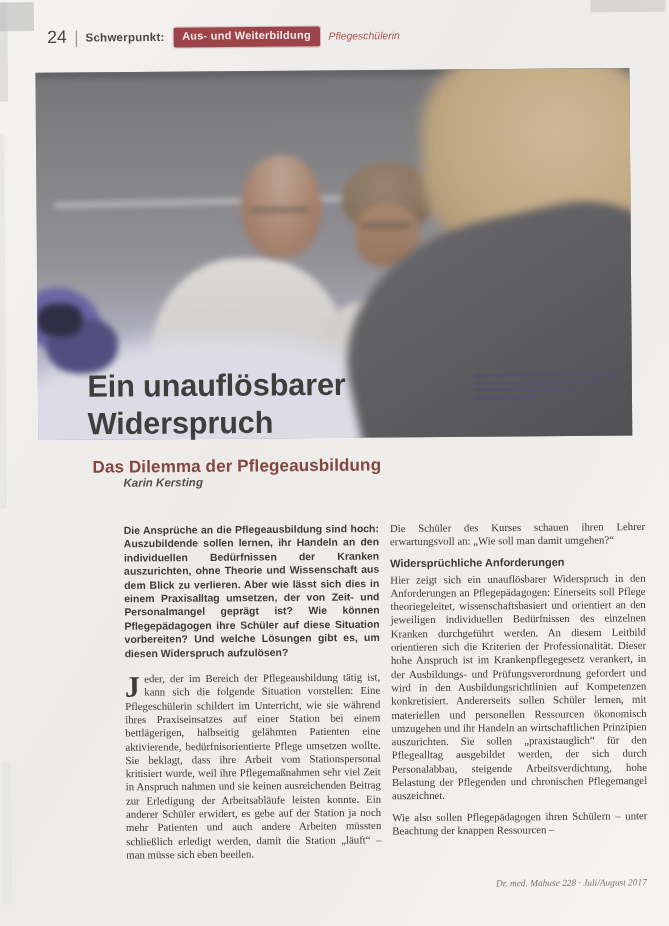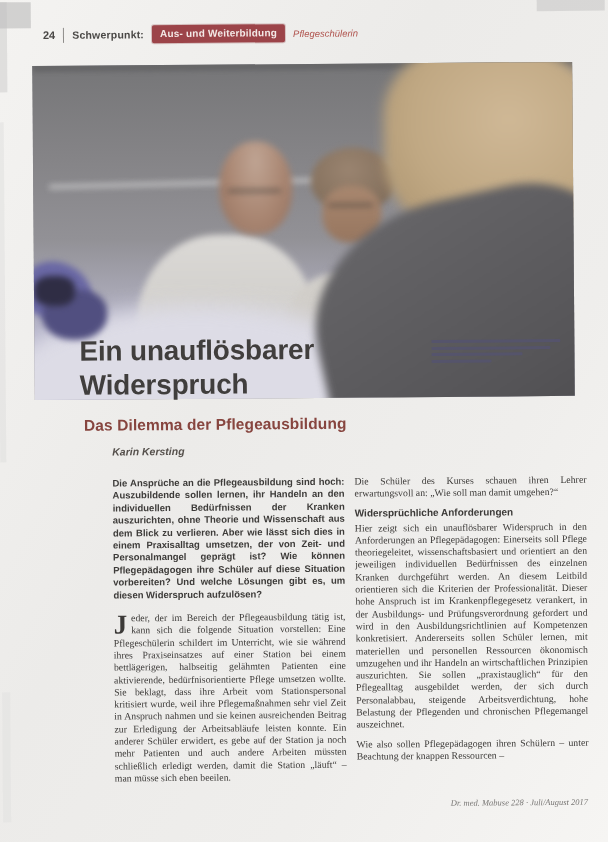--- a/index.html
+++ b/index.html
@@ -13,21 +13,21 @@
   
   .mark{position:absolute;pointer-events:none;}
   .mark-tl1{left:0;top:0;width:34px;height:26px;background:#a9a9a9;opacity:.45;}
   .mark-tl2{left:0;top:0;width:10px;height:90px;background:#c0c0c0;opacity:.4;}
   .mark-tr{left:540px;top:0;width:68px;height:13px;background:#bdbdbd;opacity:.45;}
   .mark-l{left:0;top:120px;width:6px;height:340px;background:#d6d6d6;opacity:.35;}
   .mark-bl{left:0;top:690px;width:8px;height:130px;background:#dedede;opacity:.35;}
 
   
   .header{position:absolute;left:46px;top:24px;display:flex;align-items:center;gap:8px;}
-  .pagenum{font-size:11px;font-weight:bold;color:#4a4846;}
+  .pagenum{font-size:16px;font-weight:normal;color:#4a4846;}
   .hdiv{width:1px;height:15px;background:#8f8d8b;}
   .seclabel{font-size:10.5px;font-weight:bold;color:#4a4846;letter-spacing:.2px;text-align:right;}
   .badge{font-size:10px;font-weight:bold;color:#f3e9e7;background:#9c4449;padding:3px 8px 4px;border-radius:2px;letter-spacing:.2px;box-shadow:0 0 0 1px rgba(140,60,65,.25);}
   .subsec{font-size:9.5px;font-style:italic;color:#b0544e;}
 
   
   .photo{position:absolute;left:35px;top:64px;width:540px;height:334px;overflow:hidden;background:#8a898c;}
   .photo *{position:absolute;}
   .ph-blur{filter:blur(3px);}
   .ph-bg{inset:0;background:linear-gradient(180deg,#767678 0%,#858487 28%,#929196 52%,#a8a7b4 68%,#b6b5cb 80%,#c0bfd4 100%);}
@@ -49,21 +49,21 @@
   .ph-tool{left:0;top:63%;width:7.5%;height:9%;border-radius:40%;background:#2f2d44;}
   .ph-caption{left:73.5%;top:83%;width:24%;}
   .cap-line{position:relative;display:block;height:3px;margin:0 0 3.5px;background:#55546e;opacity:.85;border-radius:1px;}
   .cap-line:nth-child(2){width:92%;}
   .cap-line:nth-child(3){width:70%;}
   .cap-line:nth-child(4){width:46%;}
 
   
   .title{position:absolute;left:80px;top:314px;width:300px;font-size:28px;line-height:34px;font-weight:bold;color:#403e3d;letter-spacing:-.2px;text-shadow:0 0 1px rgba(250,250,250,.4);}
   .subtitle{position:absolute;left:84px;top:402px;font-size:15.5px;font-weight:600;color:#87453f;letter-spacing:.1px;}
-  .author{position:absolute;left:112px;top:444px;font-size:10.5px;font-weight:bold;font-style:italic;color:#55504c;}
+  .author{position:absolute;left:112px;top:432px;font-size:10.5px;font-weight:bold;font-style:italic;color:#55504c;}
 
   
   .columns{position:absolute;left:112px;top:476px;width:474px;display:flex;gap:10px;}
   .col{width:232px;}
   .intro{margin:0 0 11px;font-size:9.5px;line-height:12.4px;font-weight:bold;color:#3d3b39;text-align:justify;hyphens:auto;}
   .bodytext{margin:0 0 7px;font-family:"Liberation Serif",serif;font-size:9.8px;line-height:12.3px;color:#3c3a38;text-align:justify;hyphens:auto;}
   .dropcap{float:left;font-family:"Liberation Serif",serif;font-size:27px;line-height:22px;font-weight:bold;color:#3c3a38;padding:1px 4px 0 0;}
   .subhead{margin:3px 0 4px;font-size:10px;font-weight:bold;color:#3c3a38;}
   .footer{position:absolute;left:385px;top:799px;width:200px;text-align:right;font-family:"Liberation Serif",serif;font-style:italic;font-size:8.5px;color:#777573;}
 </style>

